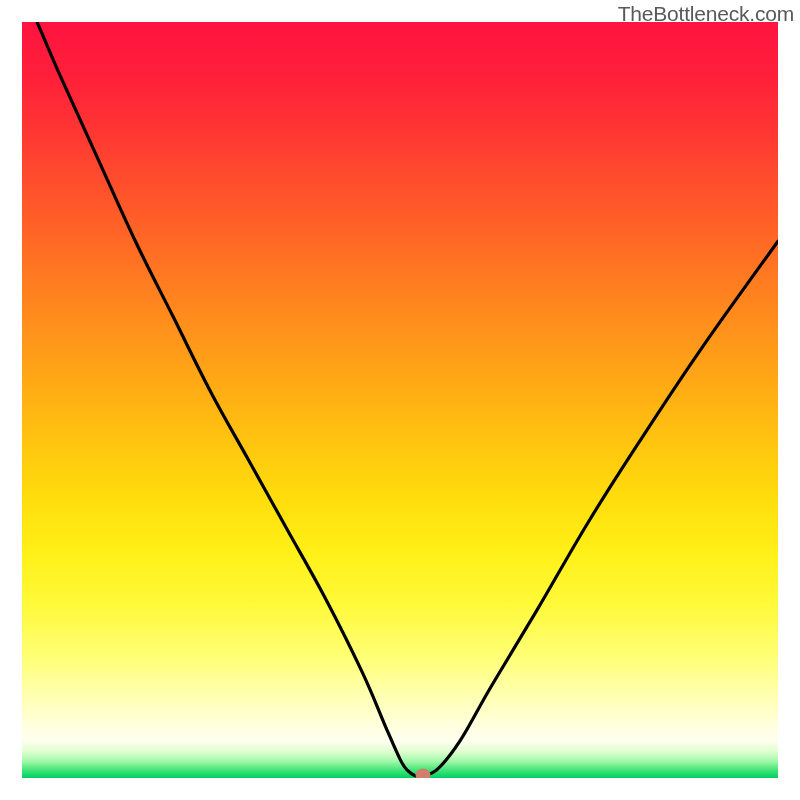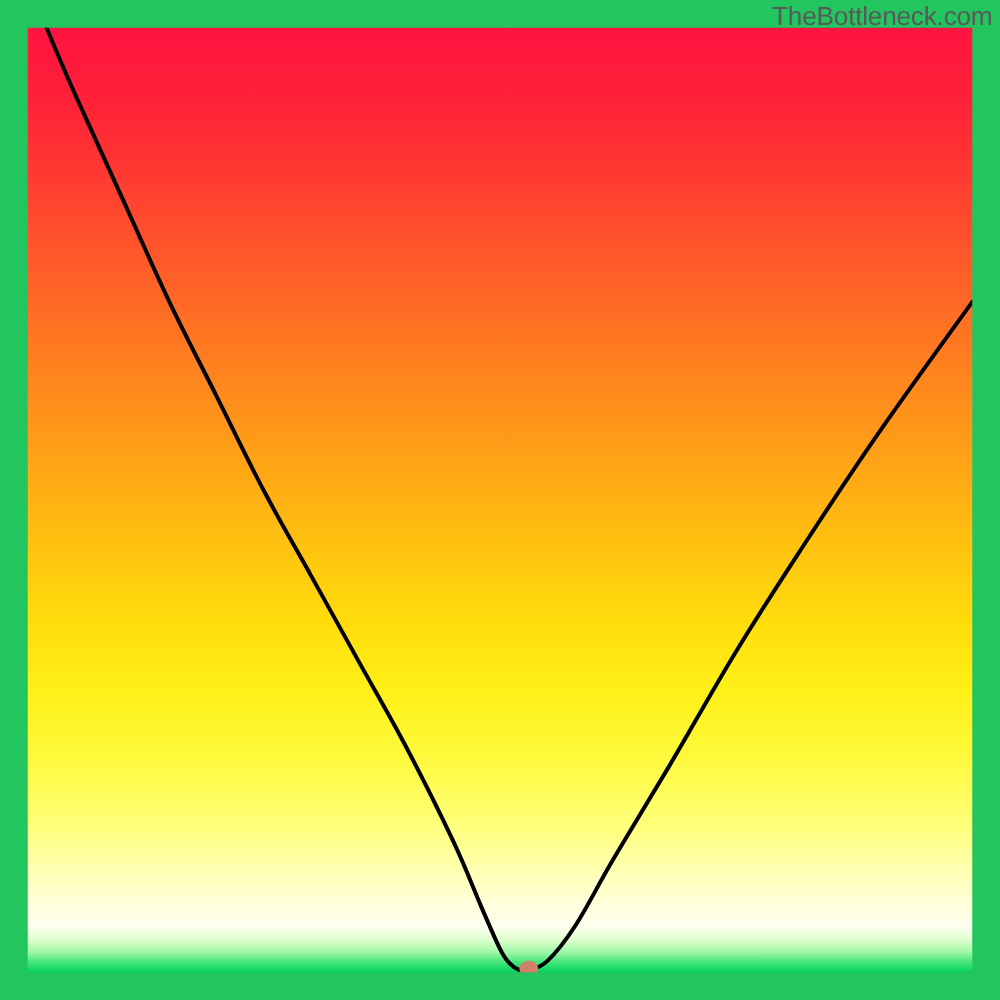--- a/index.html
+++ b/index.html
@@ -10,21 +10,21 @@
     background: #000;
     overflow: hidden;
     font-family: Arial, Helvetica, sans-serif;
   }
   .frame {
     position: absolute;
     left: 0;
     top: 0;
     width: 800px;
     height: 800px;
-    background: #22c55e;
+    background: #ffffff;
   }
   .plot {
     position: absolute;
     left: 22px;
     top: 22px;
     width: 756px;
     height: 756px;
     overflow: hidden;
   }
   .gradient {

